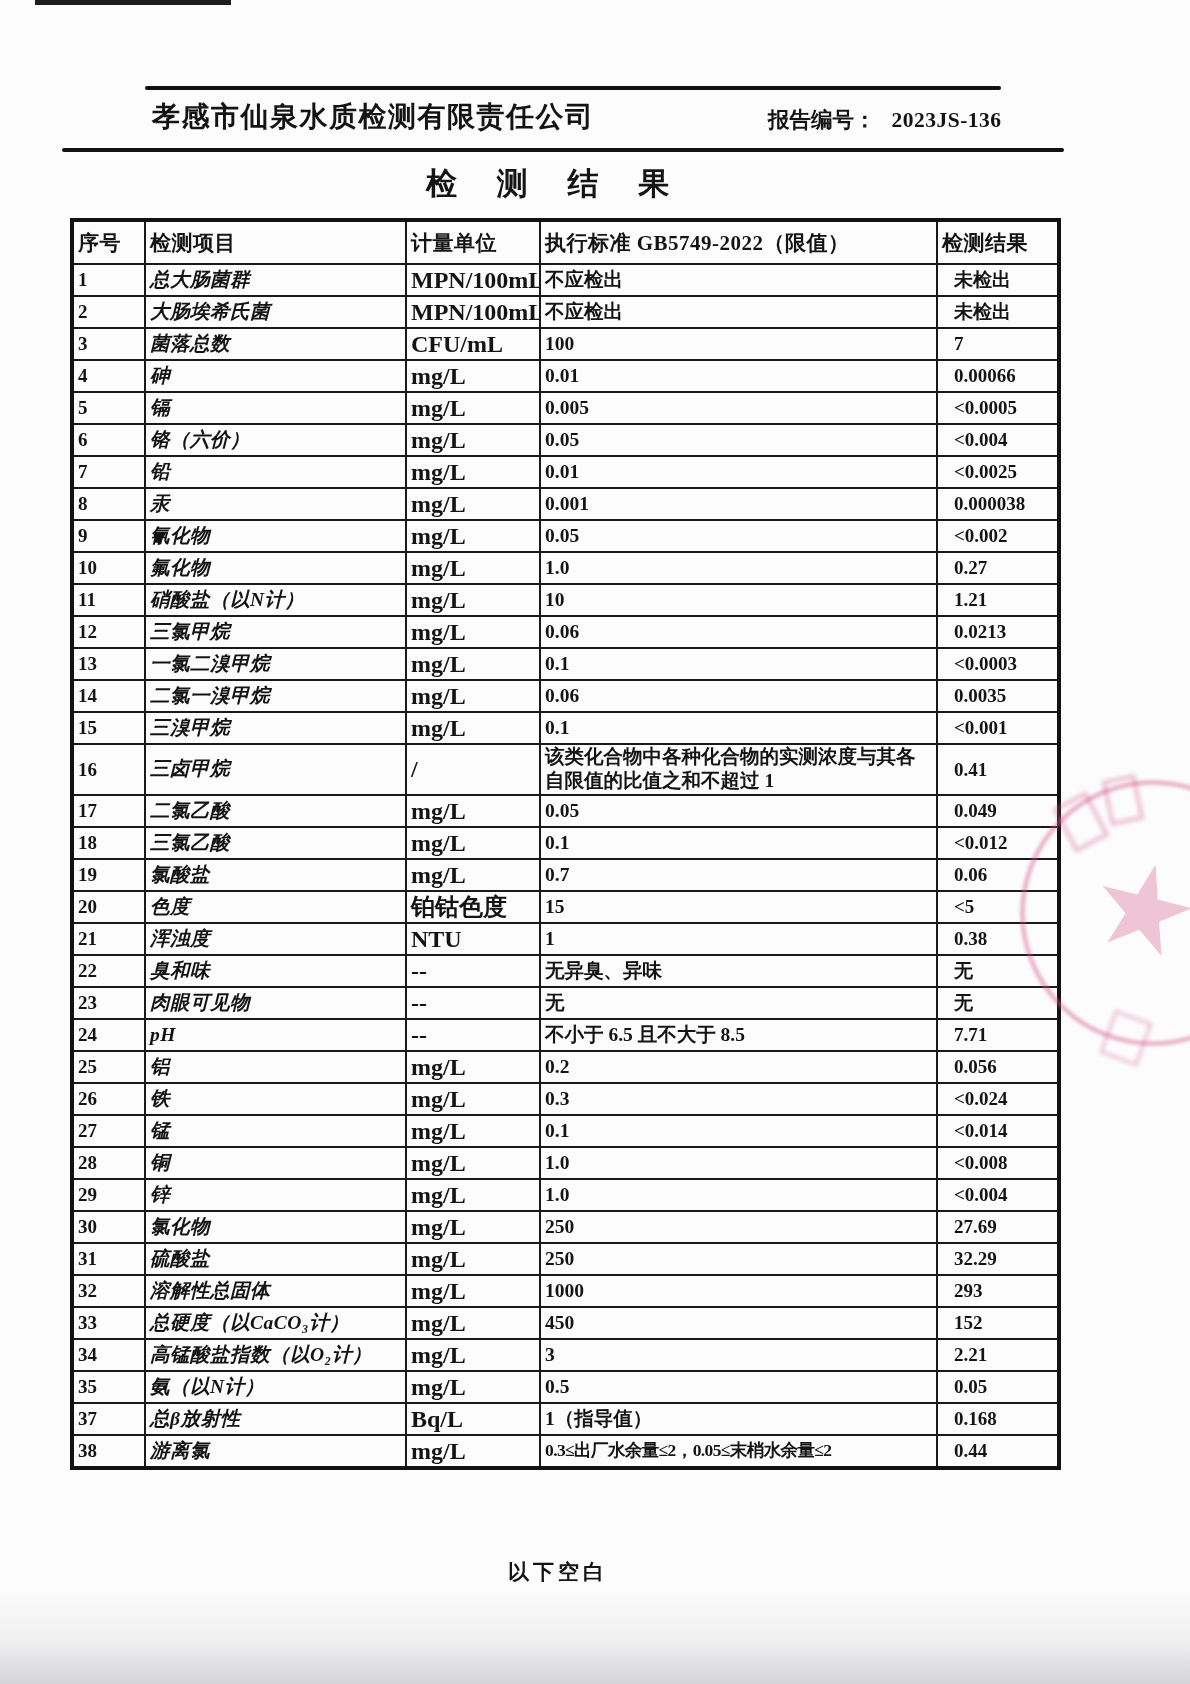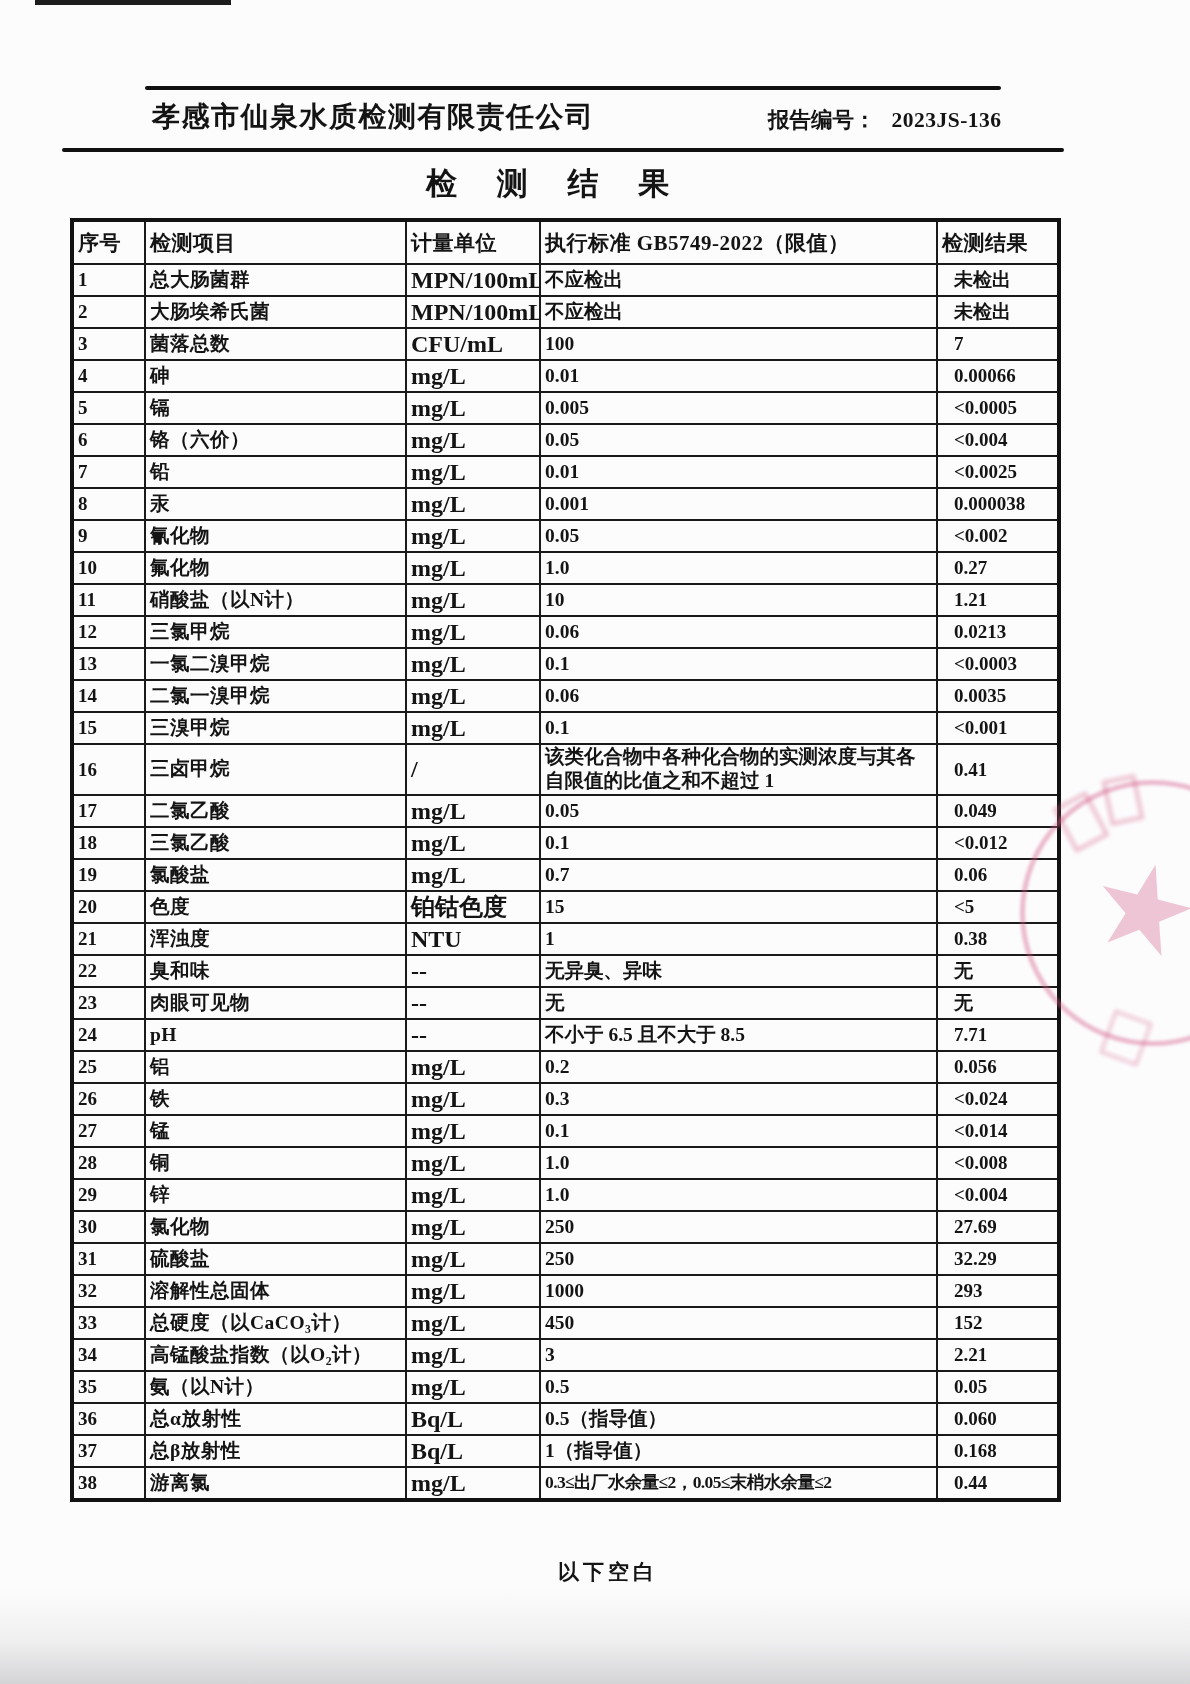--- a/index.html
+++ b/index.html
@@ -40,28 +40,28 @@
     text-align:left; border:4px solid #121212;
   }
   th, td {
     border:2.5px solid #1a1a1a;
     font-weight:700; padding:0 4px;
     overflow:hidden;
   }
   th { height:41px; font-size:21px; letter-spacing:0.5px; }
   td { height:29.5px; font-size:19.5px; line-height:1.25; }
   td.col-no     { font-size:19px; }
-  td.col-item   { letter-spacing:0.5px; }
+  td.col-item   { letter-spacing:0.5px;font-style:italic; }
   td.col-unit   { font-size:24px; }
   td.col-limit  { }
   td.col-result { font-size:19px;padding-left:16px; }
   tbody tr:last-child td.col-limit { font-size:17.5px; letter-spacing:-0.6px; }
   .footer-note {
     position:absolute; left:458px; top:1558px; width:200px;
-    text-align:right; font-size:21px; font-weight:700; letter-spacing:4px;
+    text-align:center; font-size:21px; font-weight:700; letter-spacing:4px;
   }
   
   .stamp { position:absolute; left:1010px; top:715px; width:180px; height:430px; pointer-events:none; }
   .stamp-ring {
     position:absolute; left:10px; top:65px; width:256px; height:256px;
     border:5px solid rgba(213,94,135,0.42); border-radius:50%;
     filter:blur(1.5px);
   }
   .stamp-star {
     position:absolute; left:86px; top:148px; width:96px; height:96px;
@@ -351,27 +351,20 @@
         <td class="col-result">2.21</td>
       </tr>
       <tr>
         <td class="col-no">35</td>
         <td class="col-item">氨（以N计）</td>
         <td class="col-unit">mg/L</td>
         <td class="col-limit">0.5</td>
         <td class="col-result">0.05</td>
       </tr>
       <tr>
-        <td class="col-no">36</td>
-        <td class="col-item">总α放射性</td>
-        <td class="col-unit">Bq/L</td>
-        <td class="col-limit">0.5（指导值）</td>
-        <td class="col-result">0.060</td>
-      </tr>
-      <tr>
         <td class="col-no">37</td>
         <td class="col-item">总β放射性</td>
         <td class="col-unit">Bq/L</td>
         <td class="col-limit">1（指导值）</td>
         <td class="col-result">0.168</td>
       </tr>
       <tr>
         <td class="col-no">38</td>
         <td class="col-item">游离氯</td>
         <td class="col-unit">mg/L</td>

